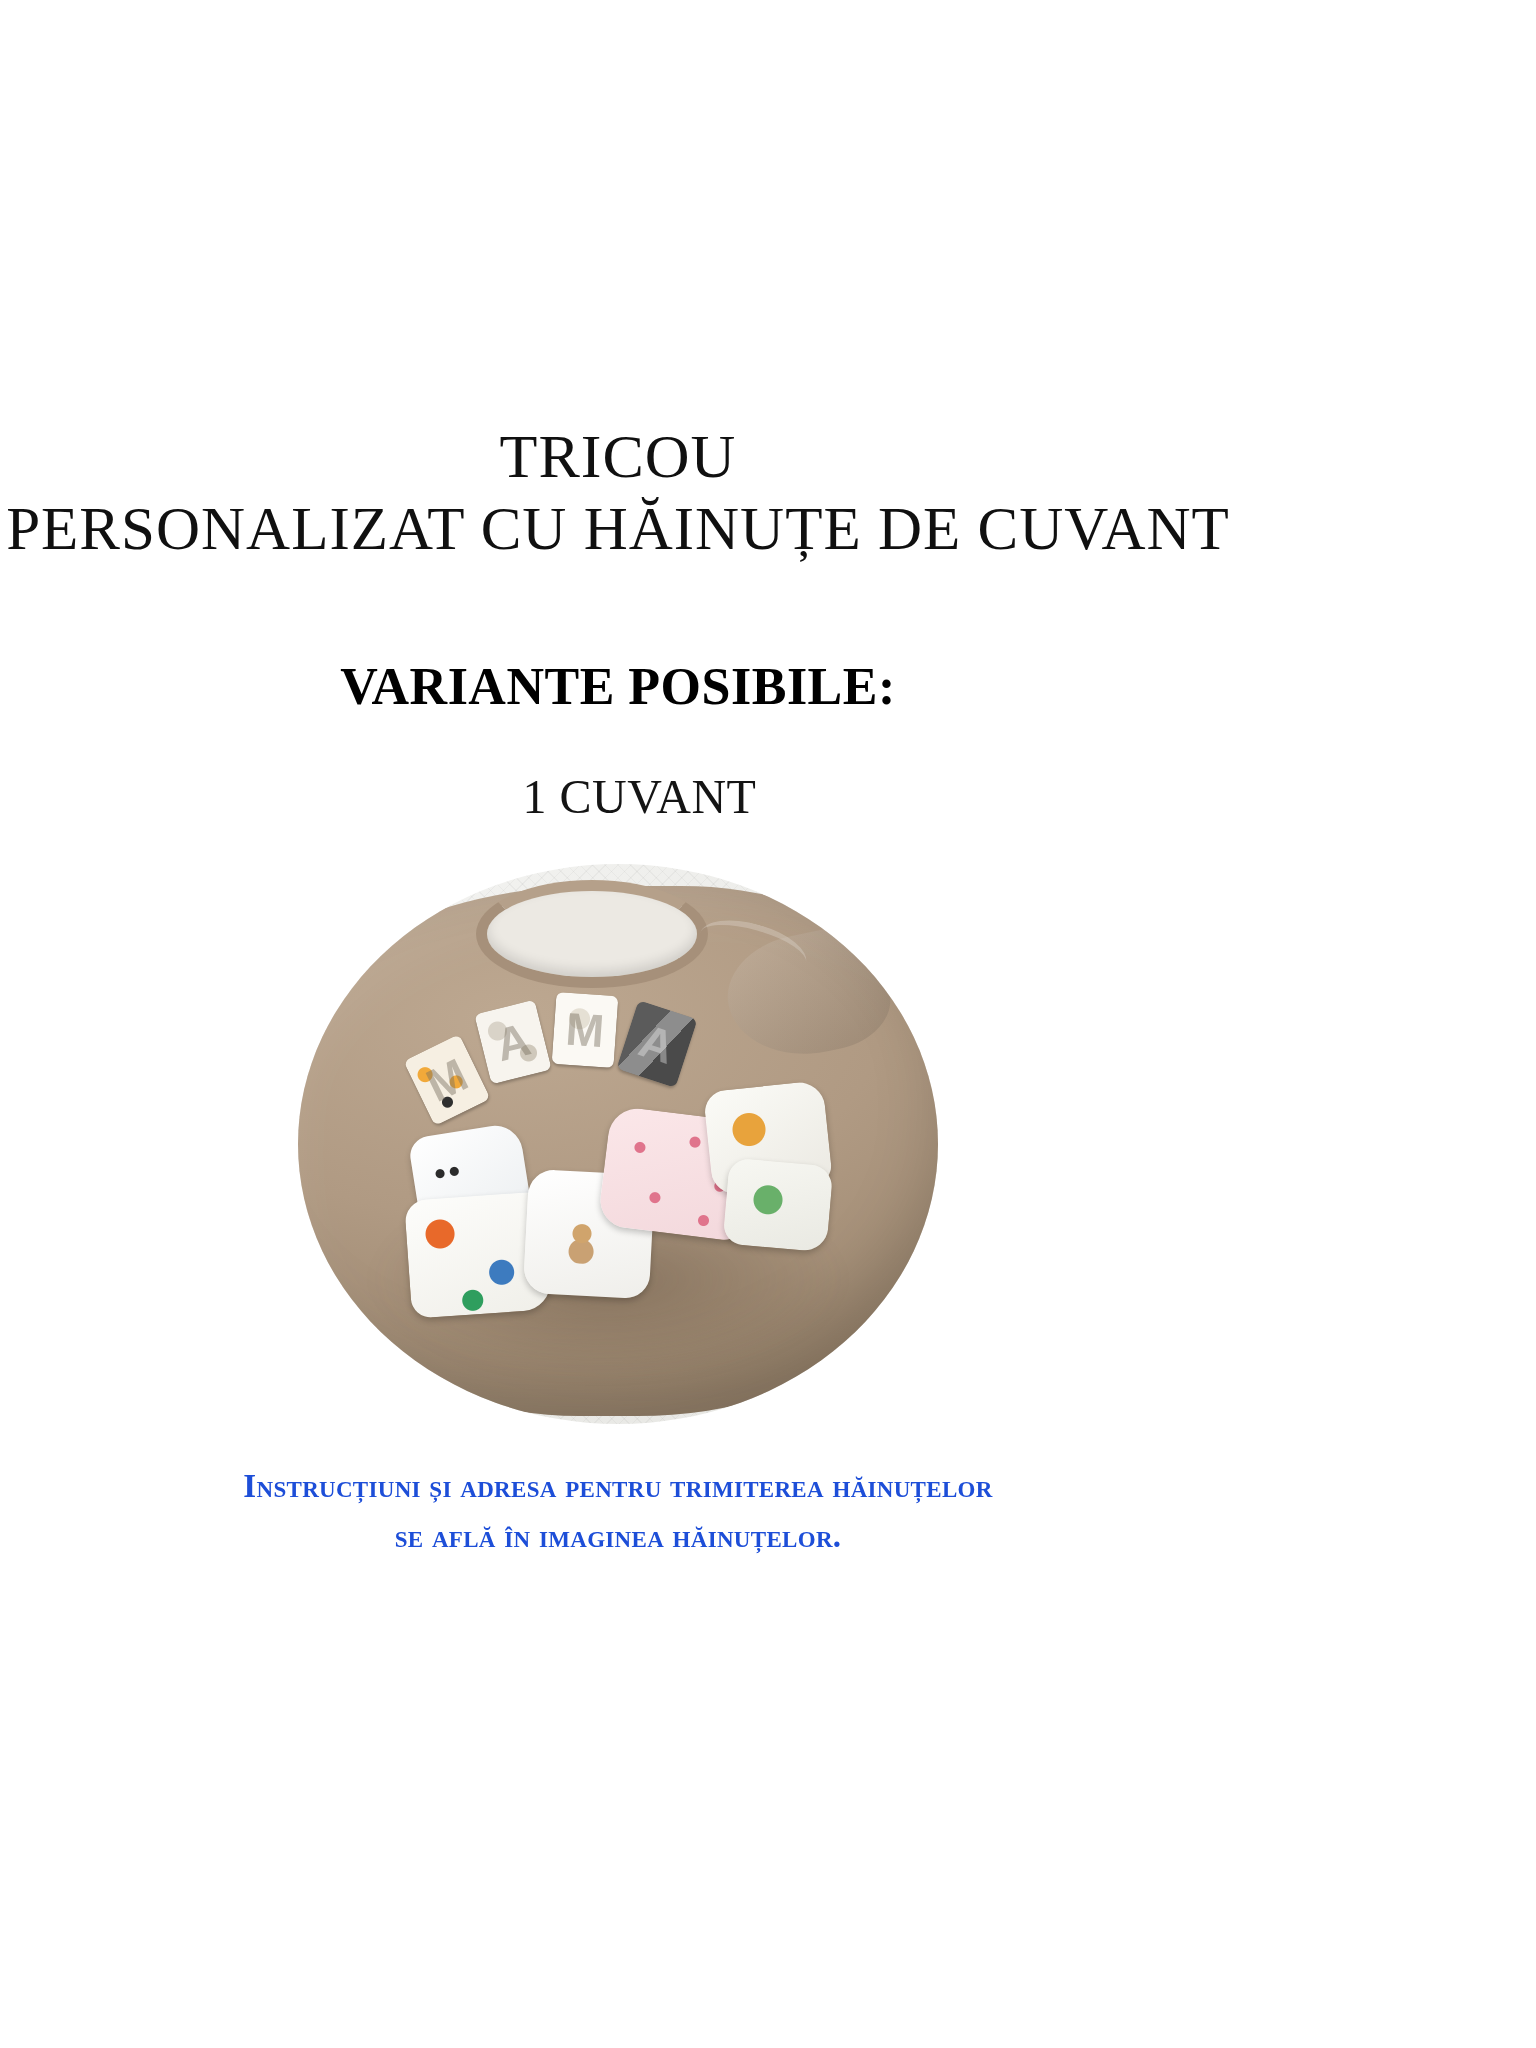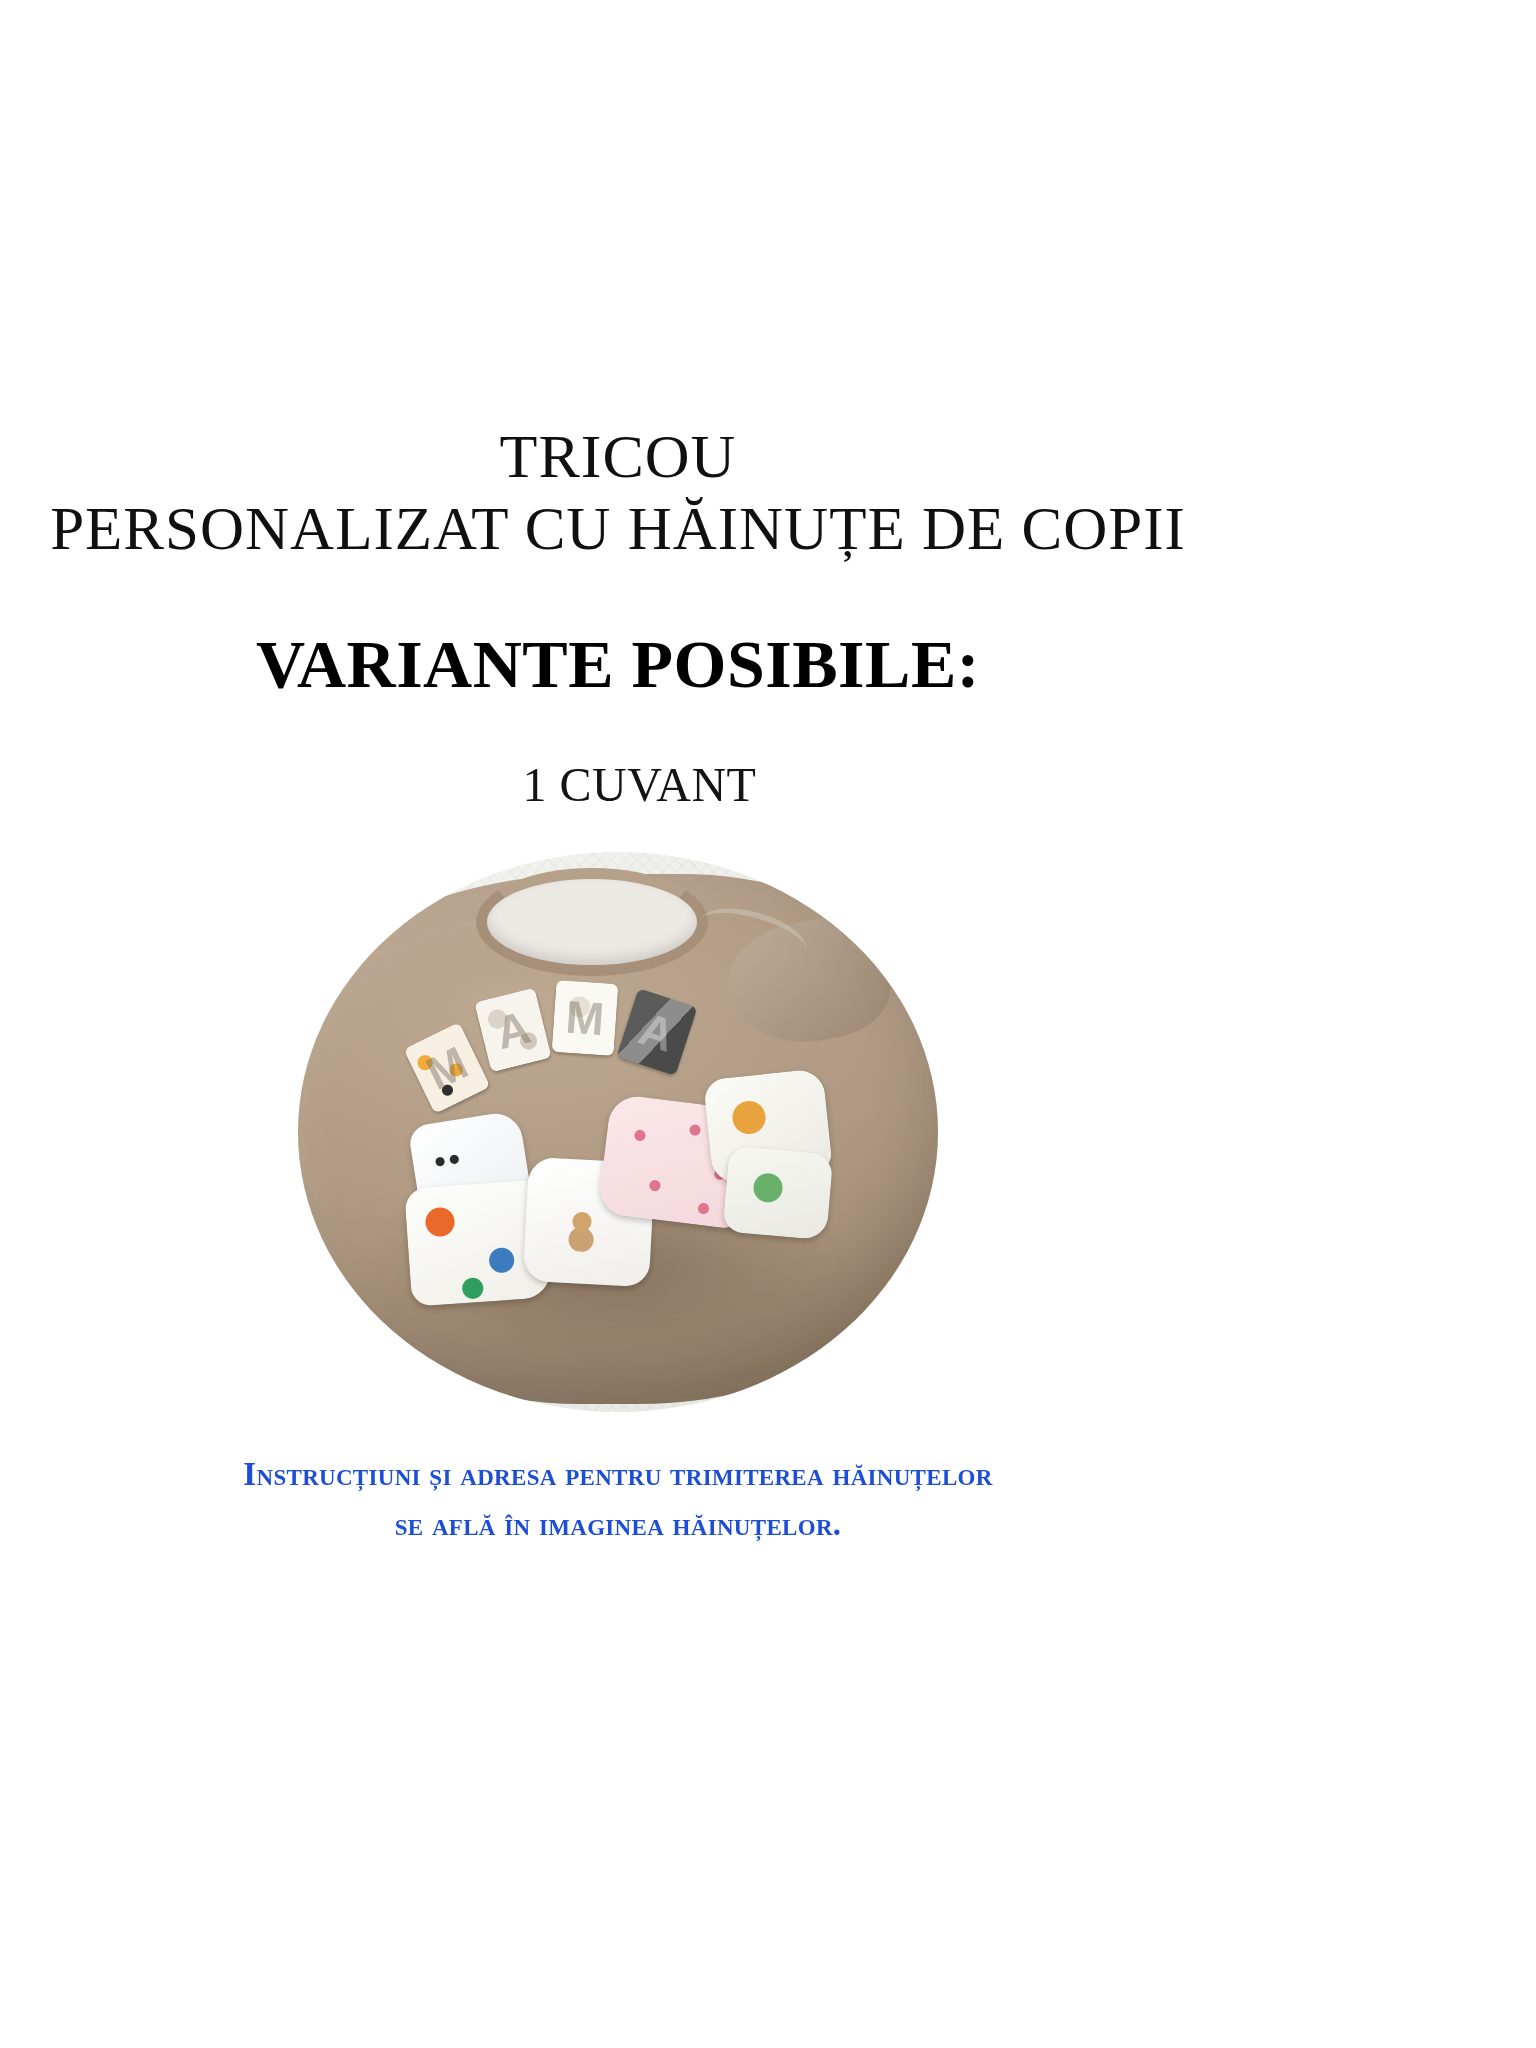--- a/index.html
+++ b/index.html
@@ -37,24 +37,24 @@
     font-weight: 400;
     font-size: 62px;
     letter-spacing: 1px;
     color: #101010;
   }
   .title-line.second {
     font-size: 61px;
   }
 
   .subtitle {
-    margin-top: 60px;
+    margin-top: 92px;
     font-family: "Liberation Serif", serif;
     font-weight: 700;
-    font-size: 68px;
+    font-size: 52px;
     letter-spacing: 0.5px;
     color: #000000;
     text-align: right;
   }
 
   .variants {
     margin-top: 48px;
     text-align: center;
     line-height: 1.38;
   }
@@ -297,21 +297,21 @@
   }
   .note-line { display: block; }
 </style>
 </head>
 <body>
 
 <div class="page">
 
   <div class="title-block">
     <div class="title-line">TRICOU</div>
-    <div class="title-line second">PERSONALIZAT CU HĂINUȚE DE COPII</div>
+    <div class="title-line second">PERSONALIZAT CU HĂINUȚE DE CUVANT</div>
   </div>
 
   <div class="subtitle">VARIANTE POSIBILE:</div>
 
   <div class="variants">
     <div class="variant-line">1 CUVANT</div>
   </div>
 
   <div class="photo-wrap">
     <div class="photo-circle">

